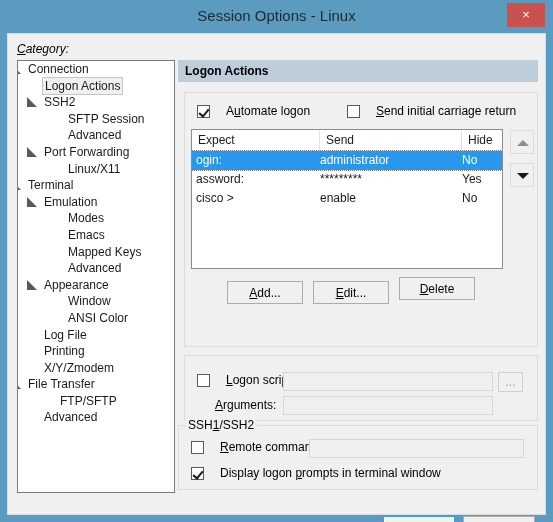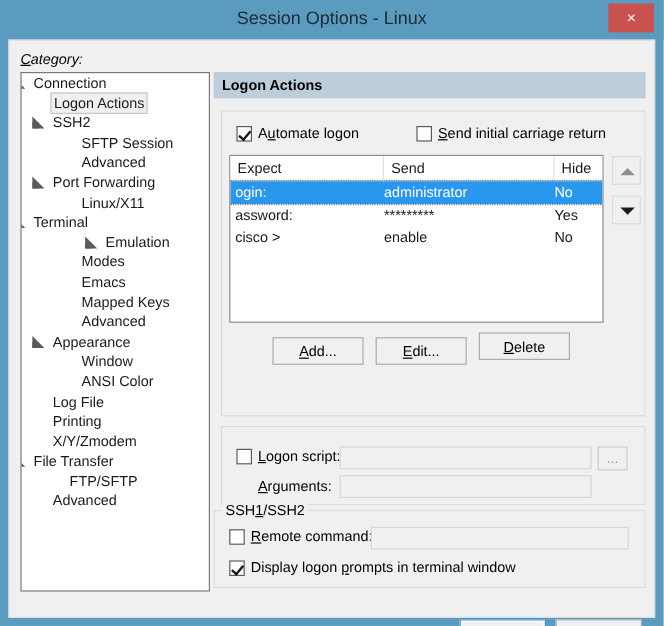--- a/index.html
+++ b/index.html
@@ -95,21 +95,21 @@
   }
   .cb.checked .box::after {
     content:"";
     position:absolute; left:3px; top:1px;
     width:4px; height:8px;
     border-right:2px solid #1a1a1a;
     border-bottom:2px solid #1a1a1a;
     transform: rotate(40deg);
   }
   .cb .cblabel {
-    position:absolute; left:18px; top:0; white-space:nowrap;
+    position:absolute; left:29px; top:0; white-space:nowrap;
     font-size:12px; color:#000; line-height:15px;
   }
 
   
   #listview {
     position:absolute; left:6px; top:11px; width:312px; height:140px;
     background:#fff; border:1px solid #8c8c8c; overflow:hidden;
   }
   #lv-head {
     position:absolute; left:0; top:0; width:310px; height:21px;
@@ -179,33 +179,33 @@
 
     <div id="tree">
         <div class="tnode" style="padding-left: 8px;"><span class="twist" style="left: -6px;"></span><span class="tlabel">Connection</span></div>
         <div class="tnode sel" style="padding-left: 24px;"><span class="tlabel">Logon Actions</span></div>
         <div class="tnode" style="padding-left: 24px;"><span class="twist" style="left: 10px;"></span><span class="tlabel">SSH2</span></div>
         <div class="tnode" style="padding-left: 48px;"><span class="tlabel">SFTP Session</span></div>
         <div class="tnode" style="padding-left: 48px;"><span class="tlabel">Advanced</span></div>
         <div class="tnode" style="padding-left: 24px;"><span class="twist" style="left: 10px;"></span><span class="tlabel">Port Forwarding</span></div>
         <div class="tnode" style="padding-left: 48px;"><span class="tlabel">Linux/X11</span></div>
         <div class="tnode" style="padding-left: 8px;"><span class="twist" style="left: -6px;"></span><span class="tlabel">Terminal</span></div>
-        <div class="tnode" style="padding-left: 24px; margin-left: 44px;"><span class="twist" style="left: 10px;"></span><span class="tlabel">Emulation</span></div>
+        <div class="tnode" style="padding-left: 24px;"><span class="twist" style="left: 10px;"></span><span class="tlabel">Emulation</span></div>
         <div class="tnode" style="padding-left: 48px;"><span class="tlabel">Modes</span></div>
         <div class="tnode" style="padding-left: 48px;"><span class="tlabel">Emacs</span></div>
         <div class="tnode" style="padding-left: 48px;"><span class="tlabel">Mapped Keys</span></div>
         <div class="tnode" style="padding-left: 48px;"><span class="tlabel">Advanced</span></div>
         <div class="tnode" style="padding-left: 24px;"><span class="twist" style="left: 10px;"></span><span class="tlabel">Appearance</span></div>
         <div class="tnode" style="padding-left: 48px;"><span class="tlabel">Window</span></div>
         <div class="tnode" style="padding-left: 48px;"><span class="tlabel">ANSI Color</span></div>
         <div class="tnode" style="padding-left: 24px;"><span class="tlabel">Log File</span></div>
         <div class="tnode" style="padding-left: 24px;"><span class="tlabel">Printing</span></div>
         <div class="tnode" style="padding-left: 24px;"><span class="tlabel">X/Y/Zmodem</span></div>
         <div class="tnode" style="padding-left: 8px;"><span class="twist" style="left: -6px;"></span><span class="tlabel">File Transfer</span></div>
-        <div class="tnode" style="padding-left: 20px; margin-left: 18px;"><span class="tlabel">FTP/SFTP</span></div>
+        <div class="tnode" style="padding-left: 40px;"><span class="tlabel">FTP/SFTP</span></div>
         <div class="tnode" style="padding-left: 24px;"><span class="tlabel">Advanced</span></div>
       </div>
 
     <div id="right">
 
       <div id="panel-header">Logon Actions</div>
 
       <div class="groupbox" style="left:6px; top:32px; width:354px; height:255px;">
 
         <div class="cb checked" style="left:12px; top:11px;">

